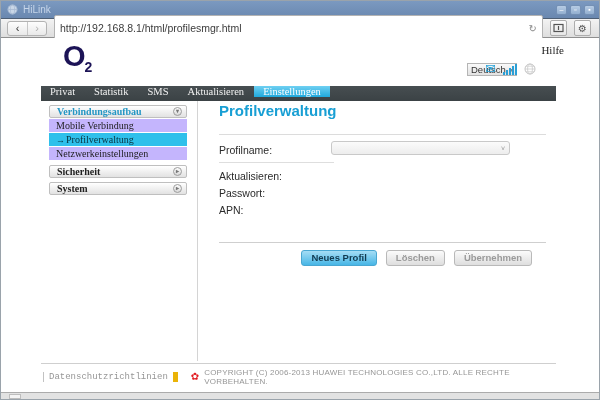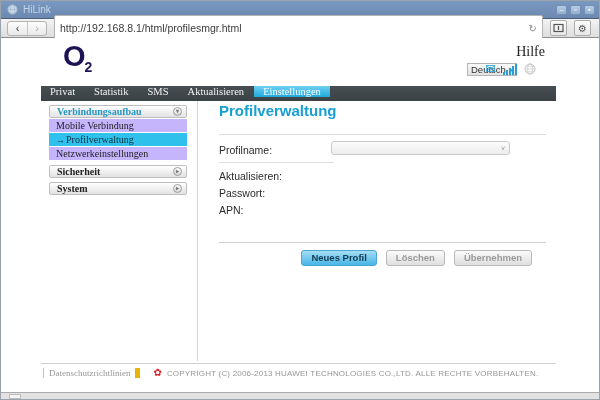--- a/index.html
+++ b/index.html
@@ -40,21 +40,21 @@
   .page { position:absolute; left:0; top:37px; right:0; bottom:7px; background:#fff; overflow:hidden; }
 
   .o2logo { position:absolute; left:62px; top:2px; color:#1c1356; font-weight:bold;
     font-size:29px; letter-spacing:-1px; }
   .o2logo .sub { font-size:14px; vertical-align:-6px; letter-spacing:0; }
 
   .langbox { position:absolute; right:82px; top:5px; width:50px; height:13px;
     background:linear-gradient(#fafafa,#e2e2e2); border:1px solid #b5b5b5;
     font-size:9.5px; color:#333; display:flex; align-items:center; padding:0 3px;margin-top:20px; }
   .langbox .chev { margin-left:auto; font-size:6px; color:#888; }
-  .helplink { position:absolute; right:54px; top:6px; font-size:14px; color:#222; }
+  .helplink { position:absolute; right:35px; top:6px; font-size:11px; color:#222; }
 
   .statusicons { position:absolute; right:63px; top:24px; display:flex; align-items:flex-end; gap:7px; height:13px; }
   .mailicon { color:#2aa4da; font-size:13px; line-height:12px; font-weight:bold; }
   .signal { display:flex; align-items:flex-end; gap:1px; height:11px; }
   .signal i { display:block; width:2px; background:#2a9fd6; }
   .globe { width:12px; height:12px; opacity:.9; }
 
   
   .navbar { position:absolute; left:40px; top:48px; width:515px; height:15px;
     background:linear-gradient(#474e51,#3b4245); display:flex; align-items:flex-start;
@@ -95,21 +95,21 @@
   .btnrow { position:absolute; left:0; top:149px; width:327px; display:flex;
     justify-content:flex-end; gap:9px; padding-right:14px; }
   .btn { height:16px; padding:0 9px; font-size:9.5px; font-weight:bold; line-height:14px;
     border-radius:3px; border:1px solid #b9b9b9; color:#9a9a9a;
     background:linear-gradient(#fbfbfb,#dedede); }
   .btn.primary { background:linear-gradient(#a5ddf5,#47b6e6); border-color:#49a7d2; color:#113a50; }
 
   
   .footer { position:absolute; left:40px; top:325px; width:515px; border-top:1px solid #cfcfcf;
     padding-top:4px; display:flex; align-items:center; color:#969696; }
-  .privacy { font-family:Liberation Serif, serif; font-size:9px;
+  .privacy { font-family:Liberation Mono, monospace; font-size:9px;
     border-left:1px solid #c2c2c2; border-right:5px solid #eab308; padding:0 5px; margin-left:2px; }
   .flower { color:#e21c21; font-size:10px; margin:0 5px 0 13px; line-height:10px; }
   .copyright { font-size:8px; letter-spacing:.2px; }
 
   .bottombar { position:absolute; left:0; bottom:0; right:0; height:7px; background:#e2e2e2;
     border-top:1px solid #ababab; }
   .grip { position:absolute; left:8px; top:1px; width:12px; height:5px; background:#f4f4f4;
     border:1px solid #bdbdbd; }
 </style>
 </head>

